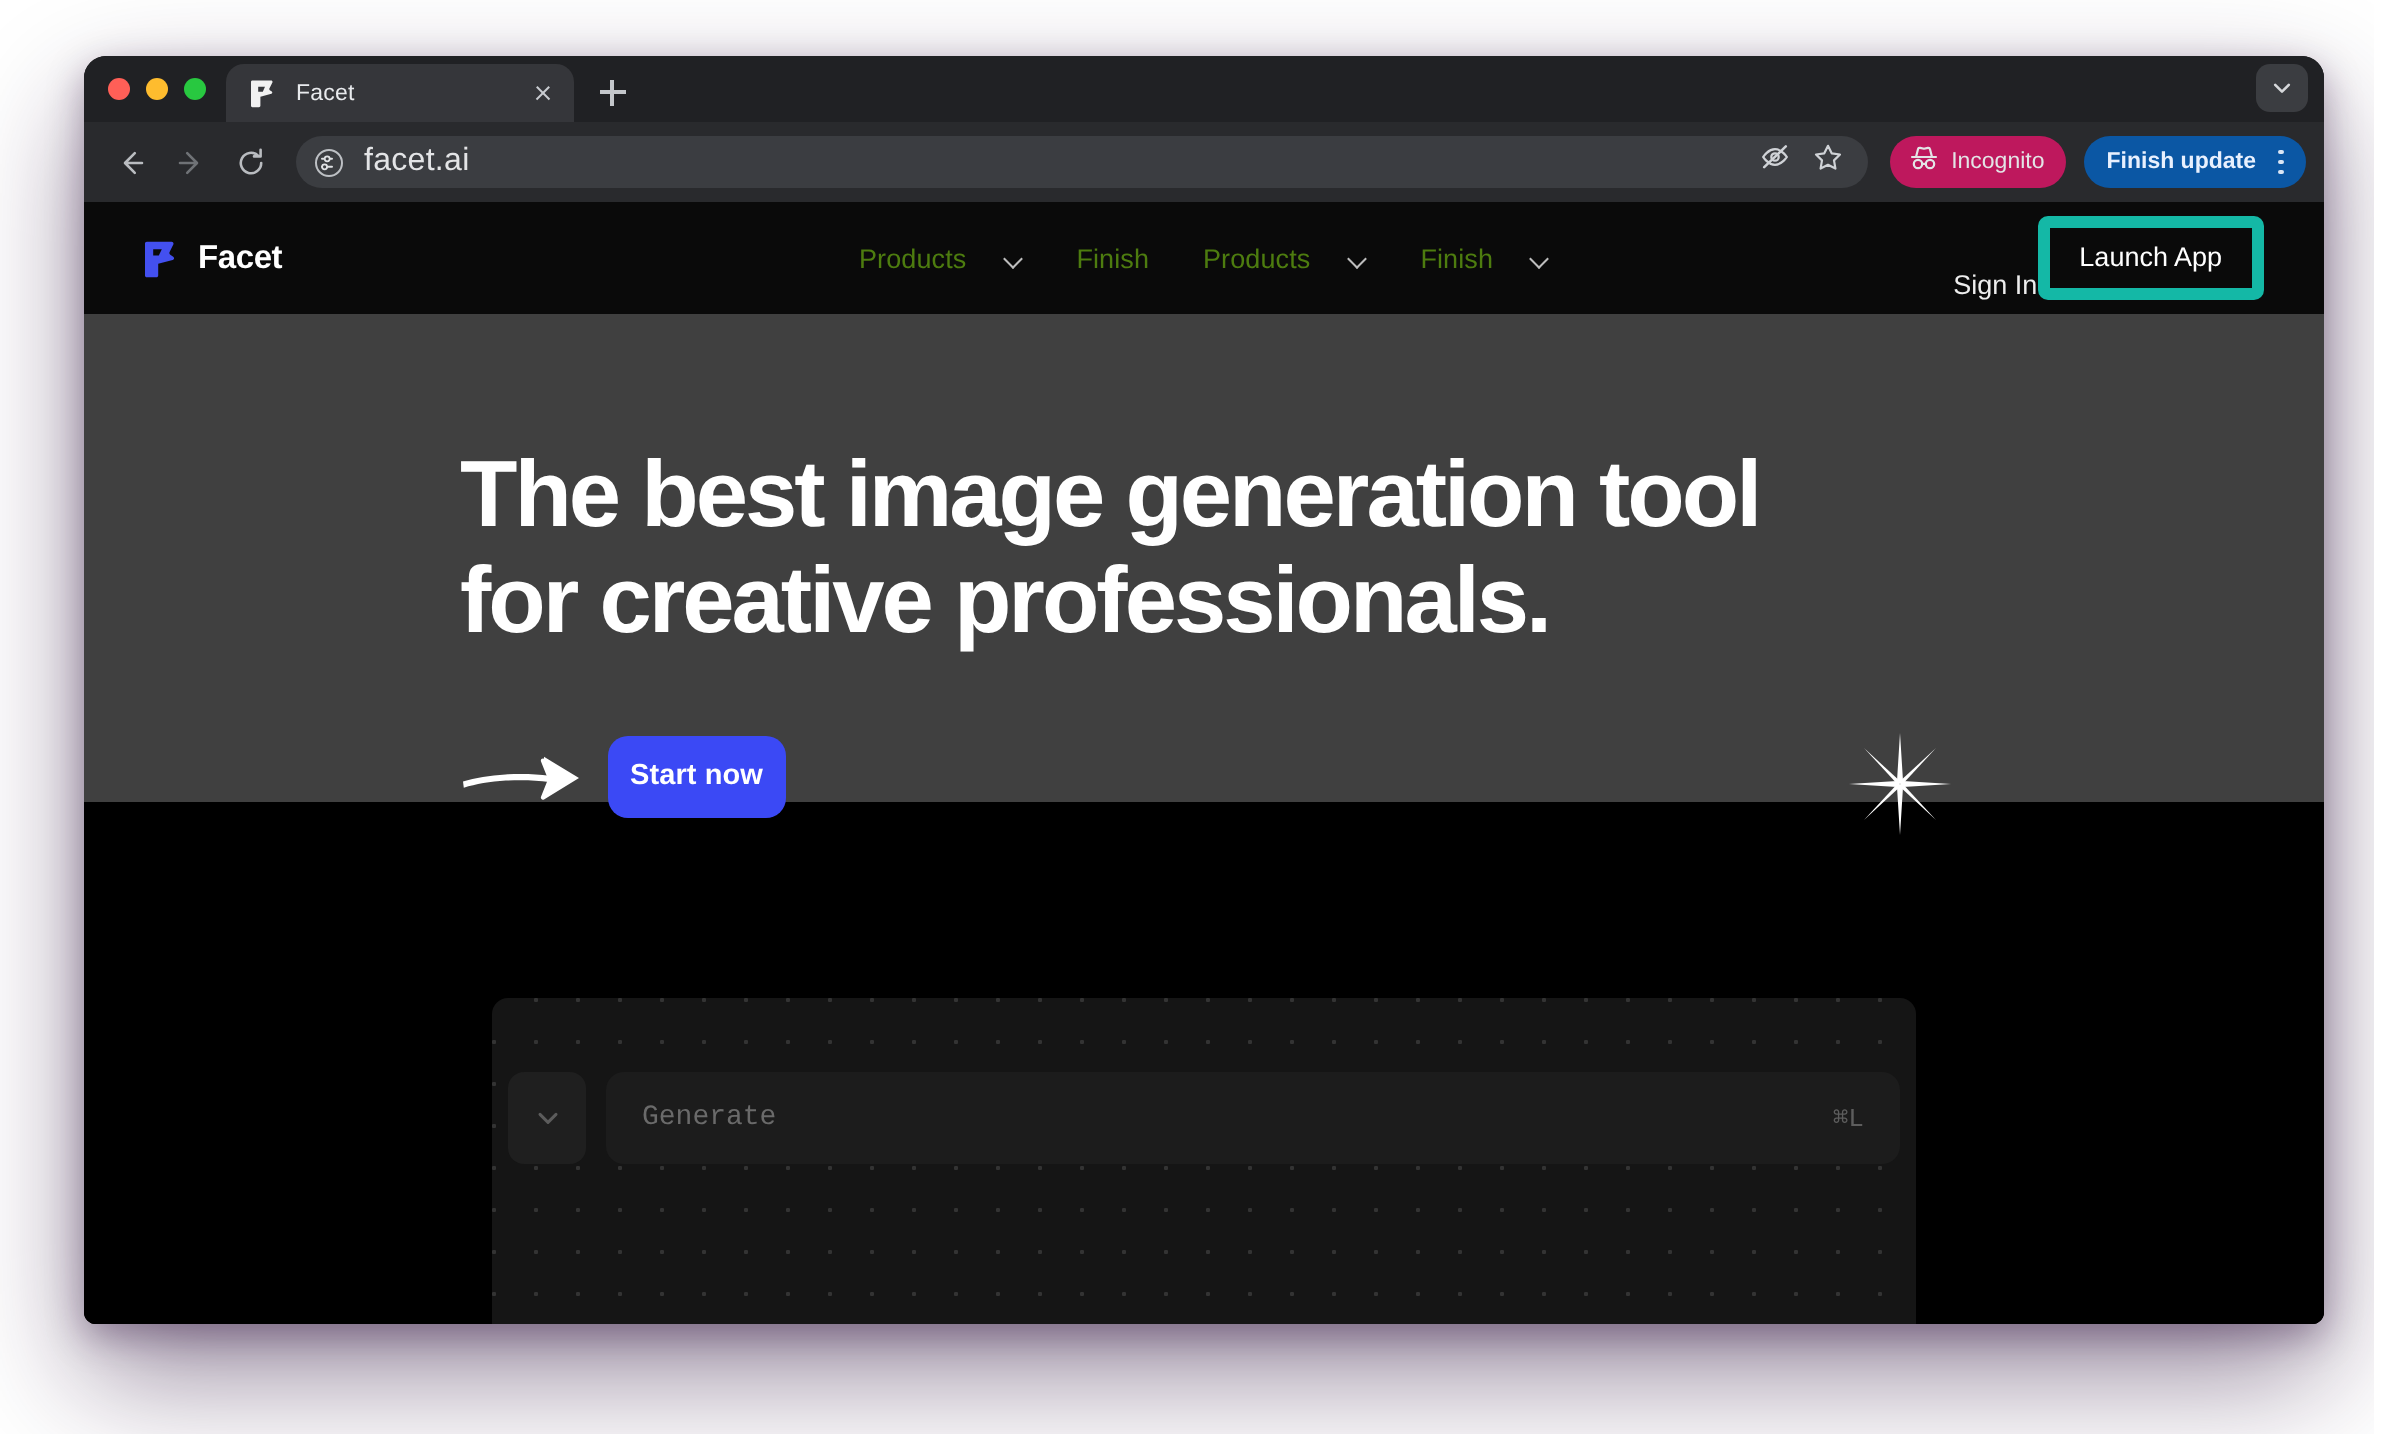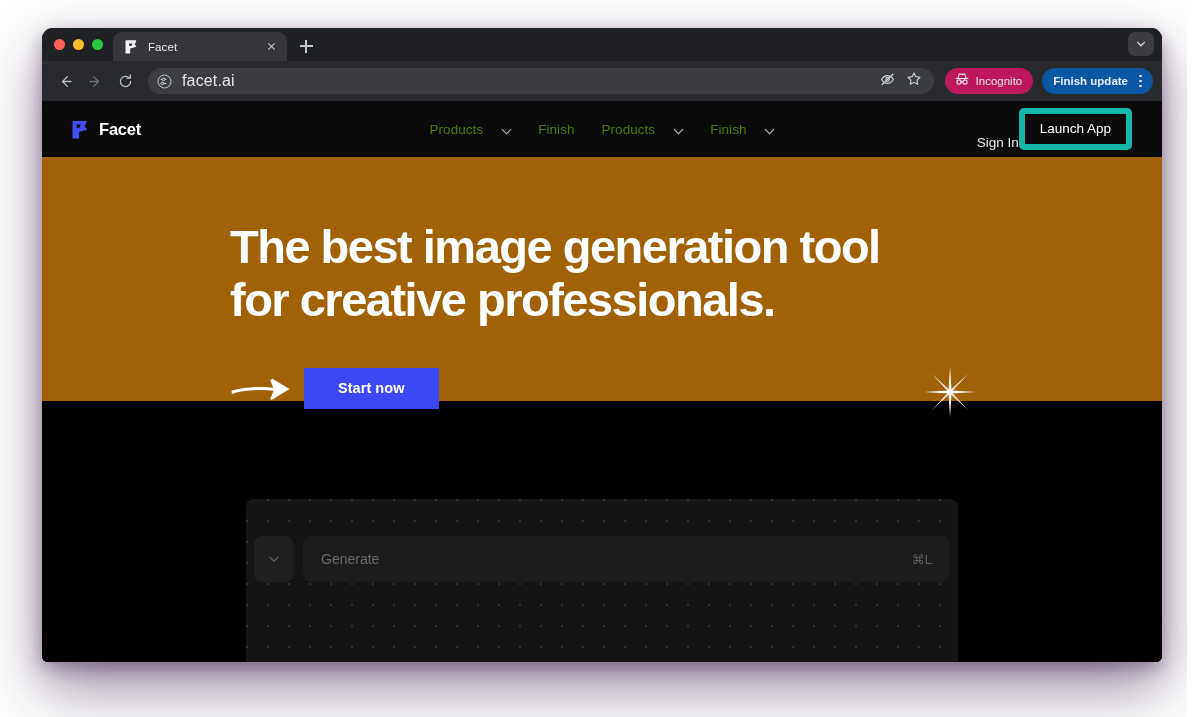--- a/index.html
+++ b/index.html
@@ -311,21 +311,21 @@
     border-radius: 5px;
     padding: 8px 15px;
     background: transparent;
     line-height: 1;
   }
 
   
   #hero {
     position: relative;
     height: 244px;
-    background: #a16207;
+    background: #404040;
     padding: 64px 0 0 188px;
     z-index: 1;
   }
   #hero-heading {
     font-size: 47px;
     line-height: 1.12;
     font-weight: 700;
     color: #ffffff;
     letter-spacing: -1.5px;
     white-space: pre-line;
@@ -342,39 +342,40 @@
     height: 34px;
     display: block;
     margin-right: 12px;
   }
   #start-now-button {
     background: #3b49f5;
     color: #ffffff;
     font-size: 14.5px;
     font-weight: 700;
     border: none;
-    border-radius: 0;
-    padding: 13px 34px;
+    border-radius: 10px;
+    padding: 13px 11px;
     line-height: 1;
     letter-spacing: .05px;
   }
   #hero-sparkle-icon {
     position: absolute;
     right: 185px;
     top: 208px;
     width: 54px;
     height: 54px;
     display: block;
   }
 
   
   #section-below-hero {
     position: relative;
     height: 261px;
     background: #000000;
+    font-family: Liberation Mono, monospace;
   }
 
   
   #app-preview-panel {
     position: absolute;
     left: 204px;
     top: 98px;
     width: 712px;
     height: 180px;
     background:

